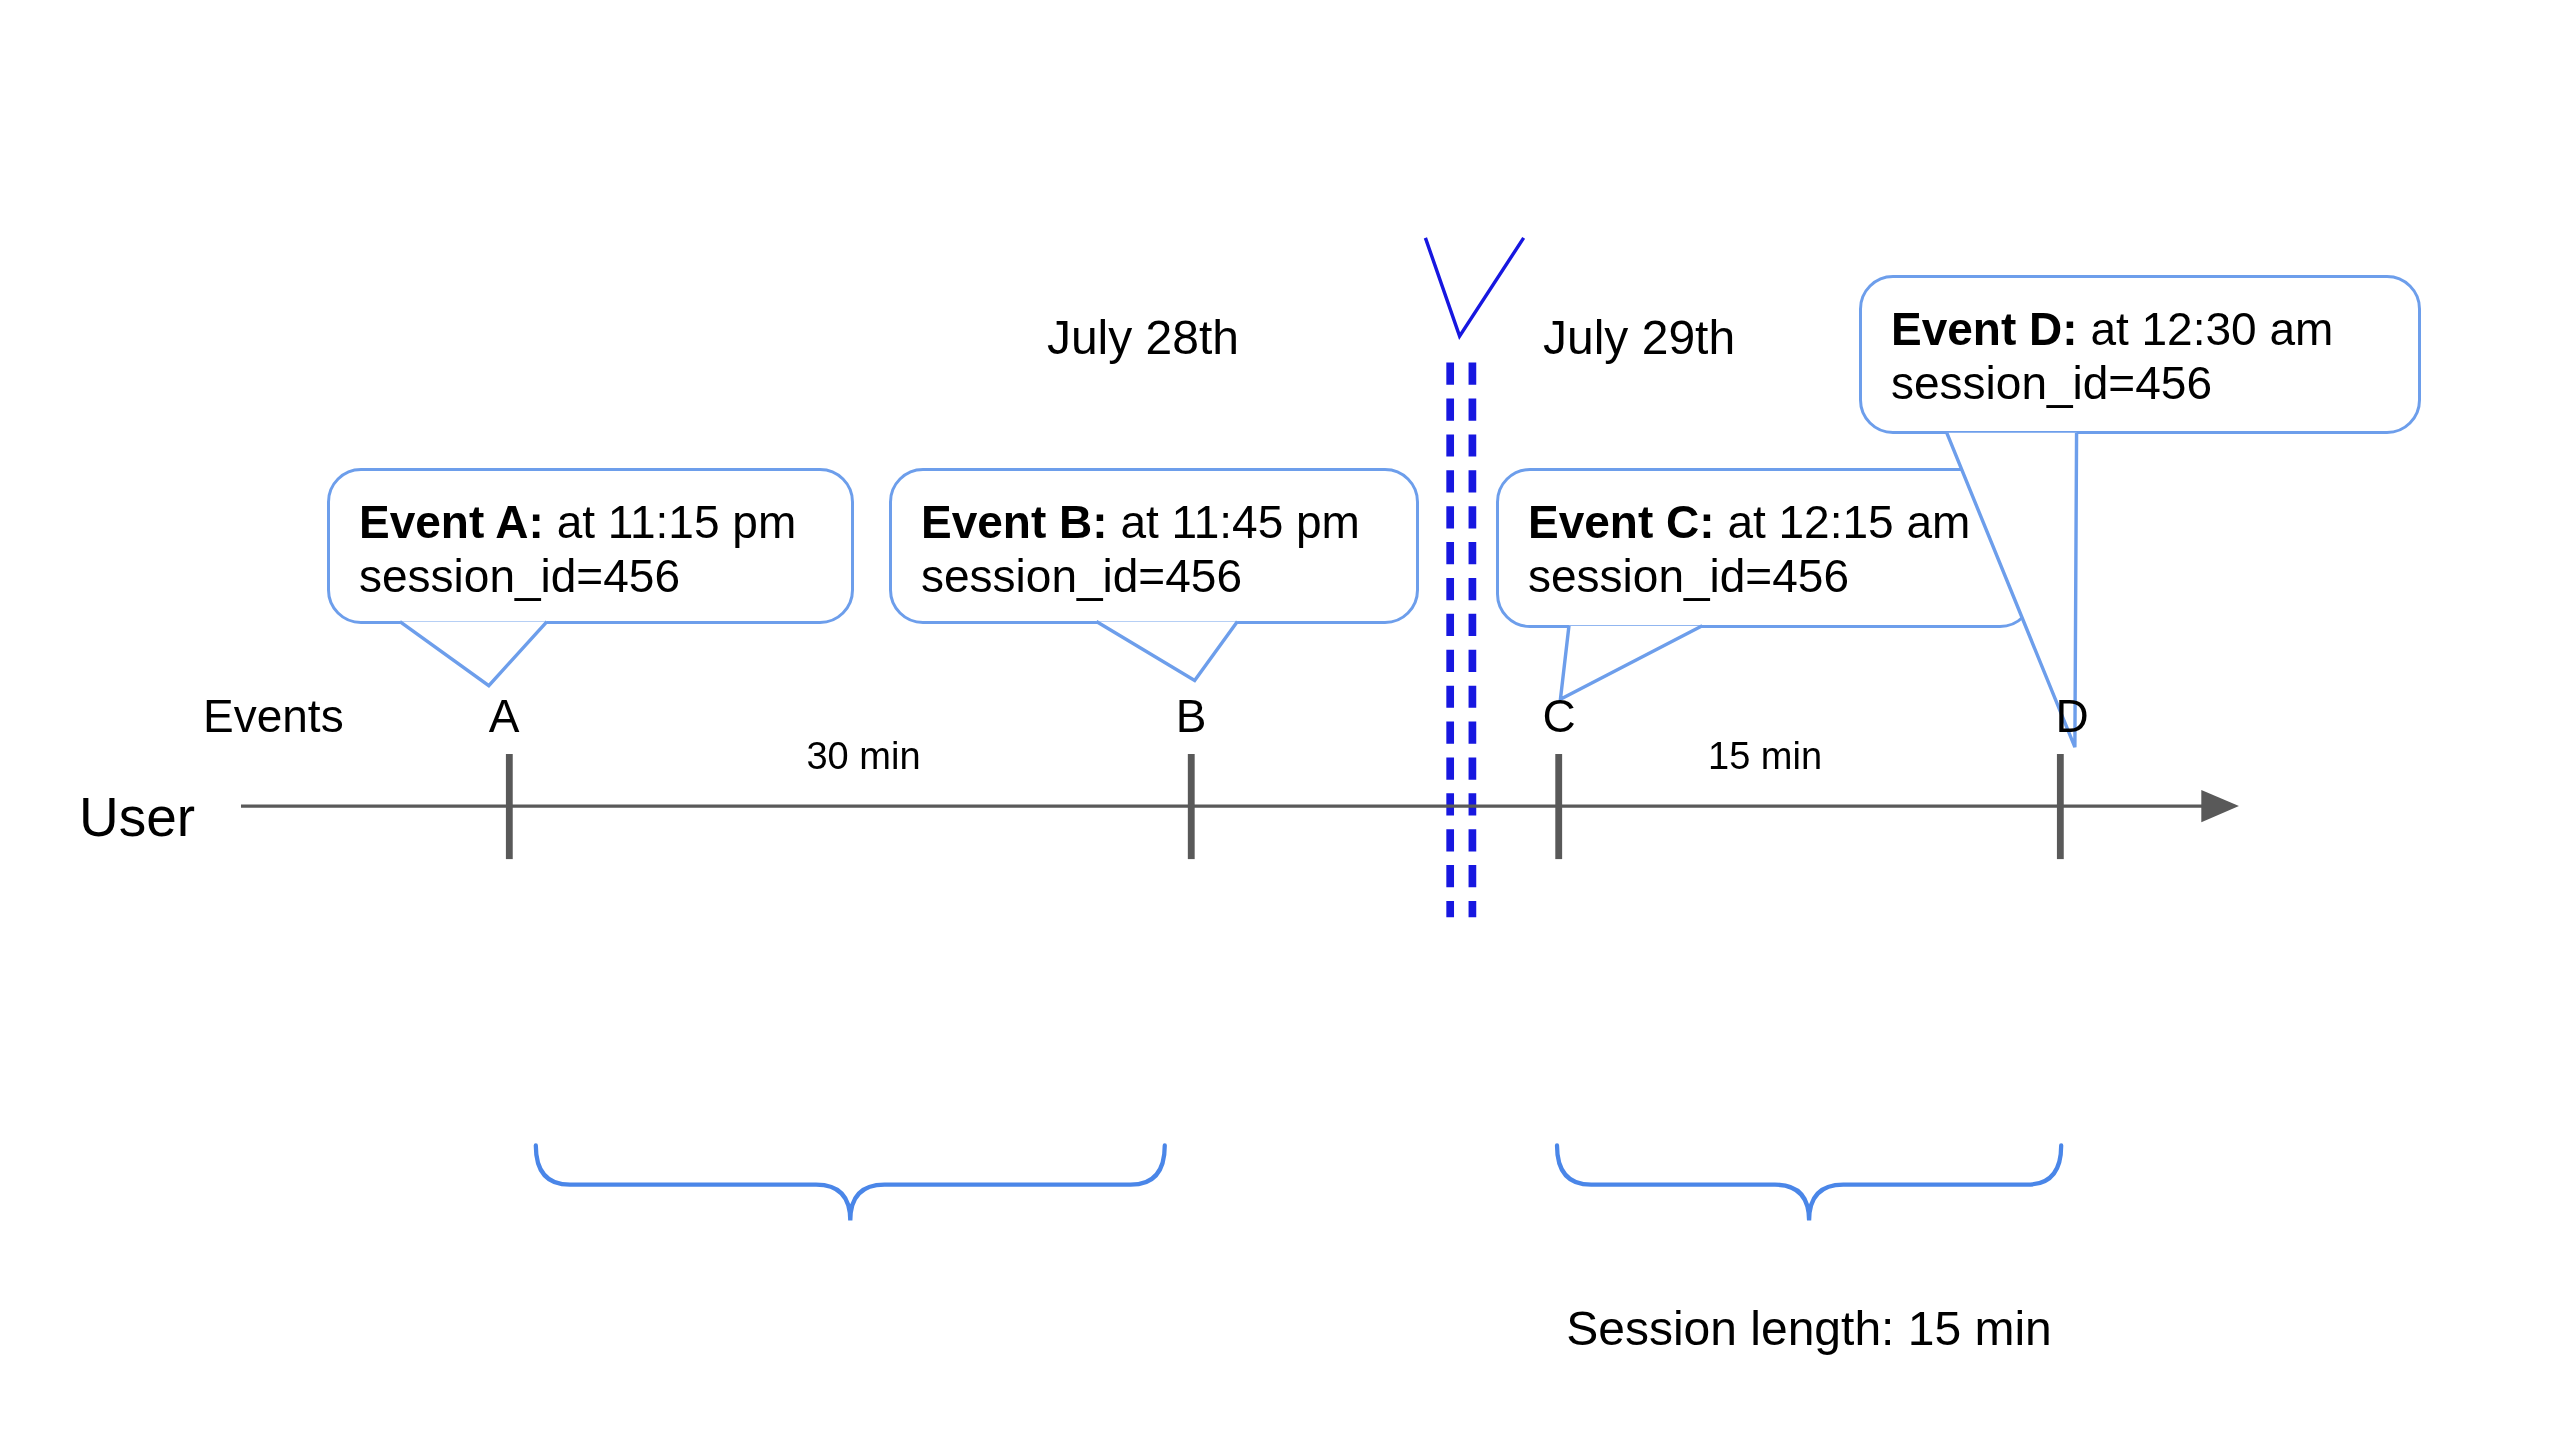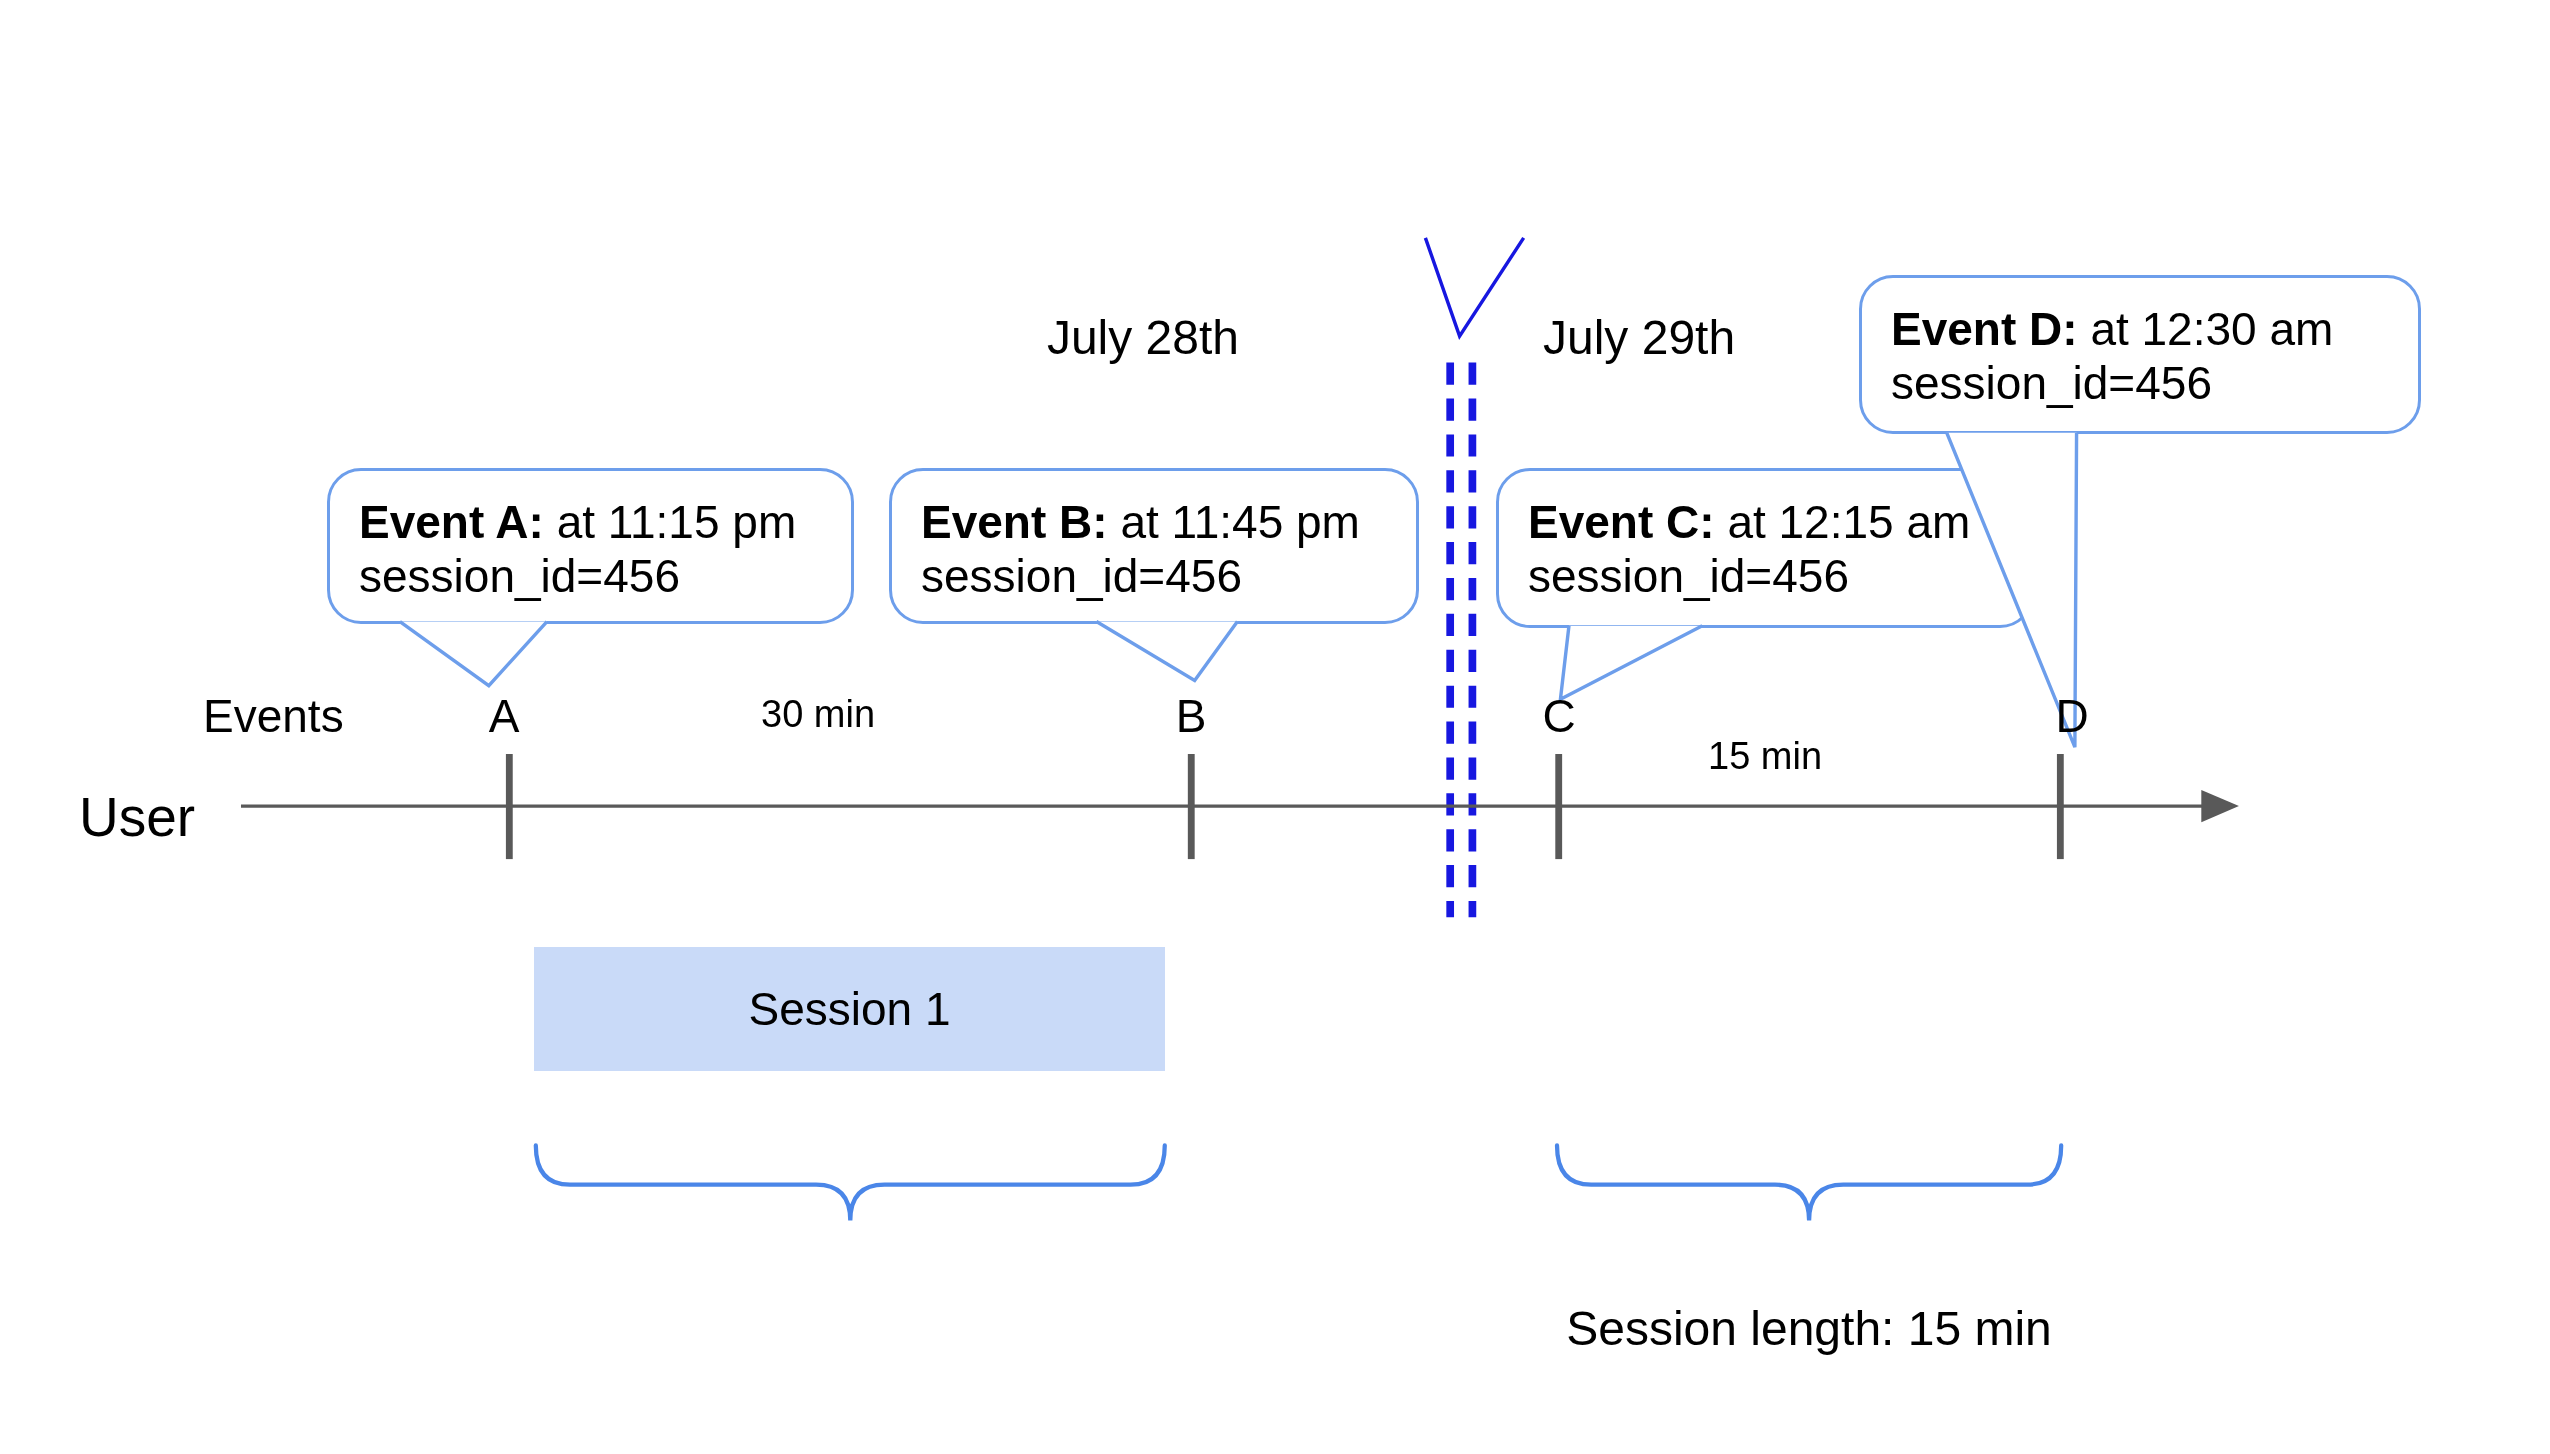--- a/index.html
+++ b/index.html
@@ -131,29 +131,26 @@
     <span>D</span>
   </div>
 
   <div class="axislabel" style="left:203px;top:689px;">
     <span>Events</span>
   </div>
   <div class="userlabel" style="left:79px;top:785px;">
     <span>User</span>
   </div>
 
-  <div class="interval" style="left:761px;top:693px;width:205px;text-align:left;">
+  <div class="interval" style="left:761px;top:735px;width:205px;text-align:center;">
     <span>30 min</span>
   </div>
   <div class="interval" style="left:1708px;top:735px;width:205px;text-align:left;">
     <span>15 min</span>
   </div>
 
-  <div class="sessionbox" style="left:534px;top:947px;width:631px;">
-    <span>Session 1</span>
-  </div>
 
   <div class="sesslen" style="left:1557px;top:1301px;width:504px;text-align:center;">
     <span>Session length: 15 min</span>
   </div>
 
 </div>
 
 
 </body></html>

